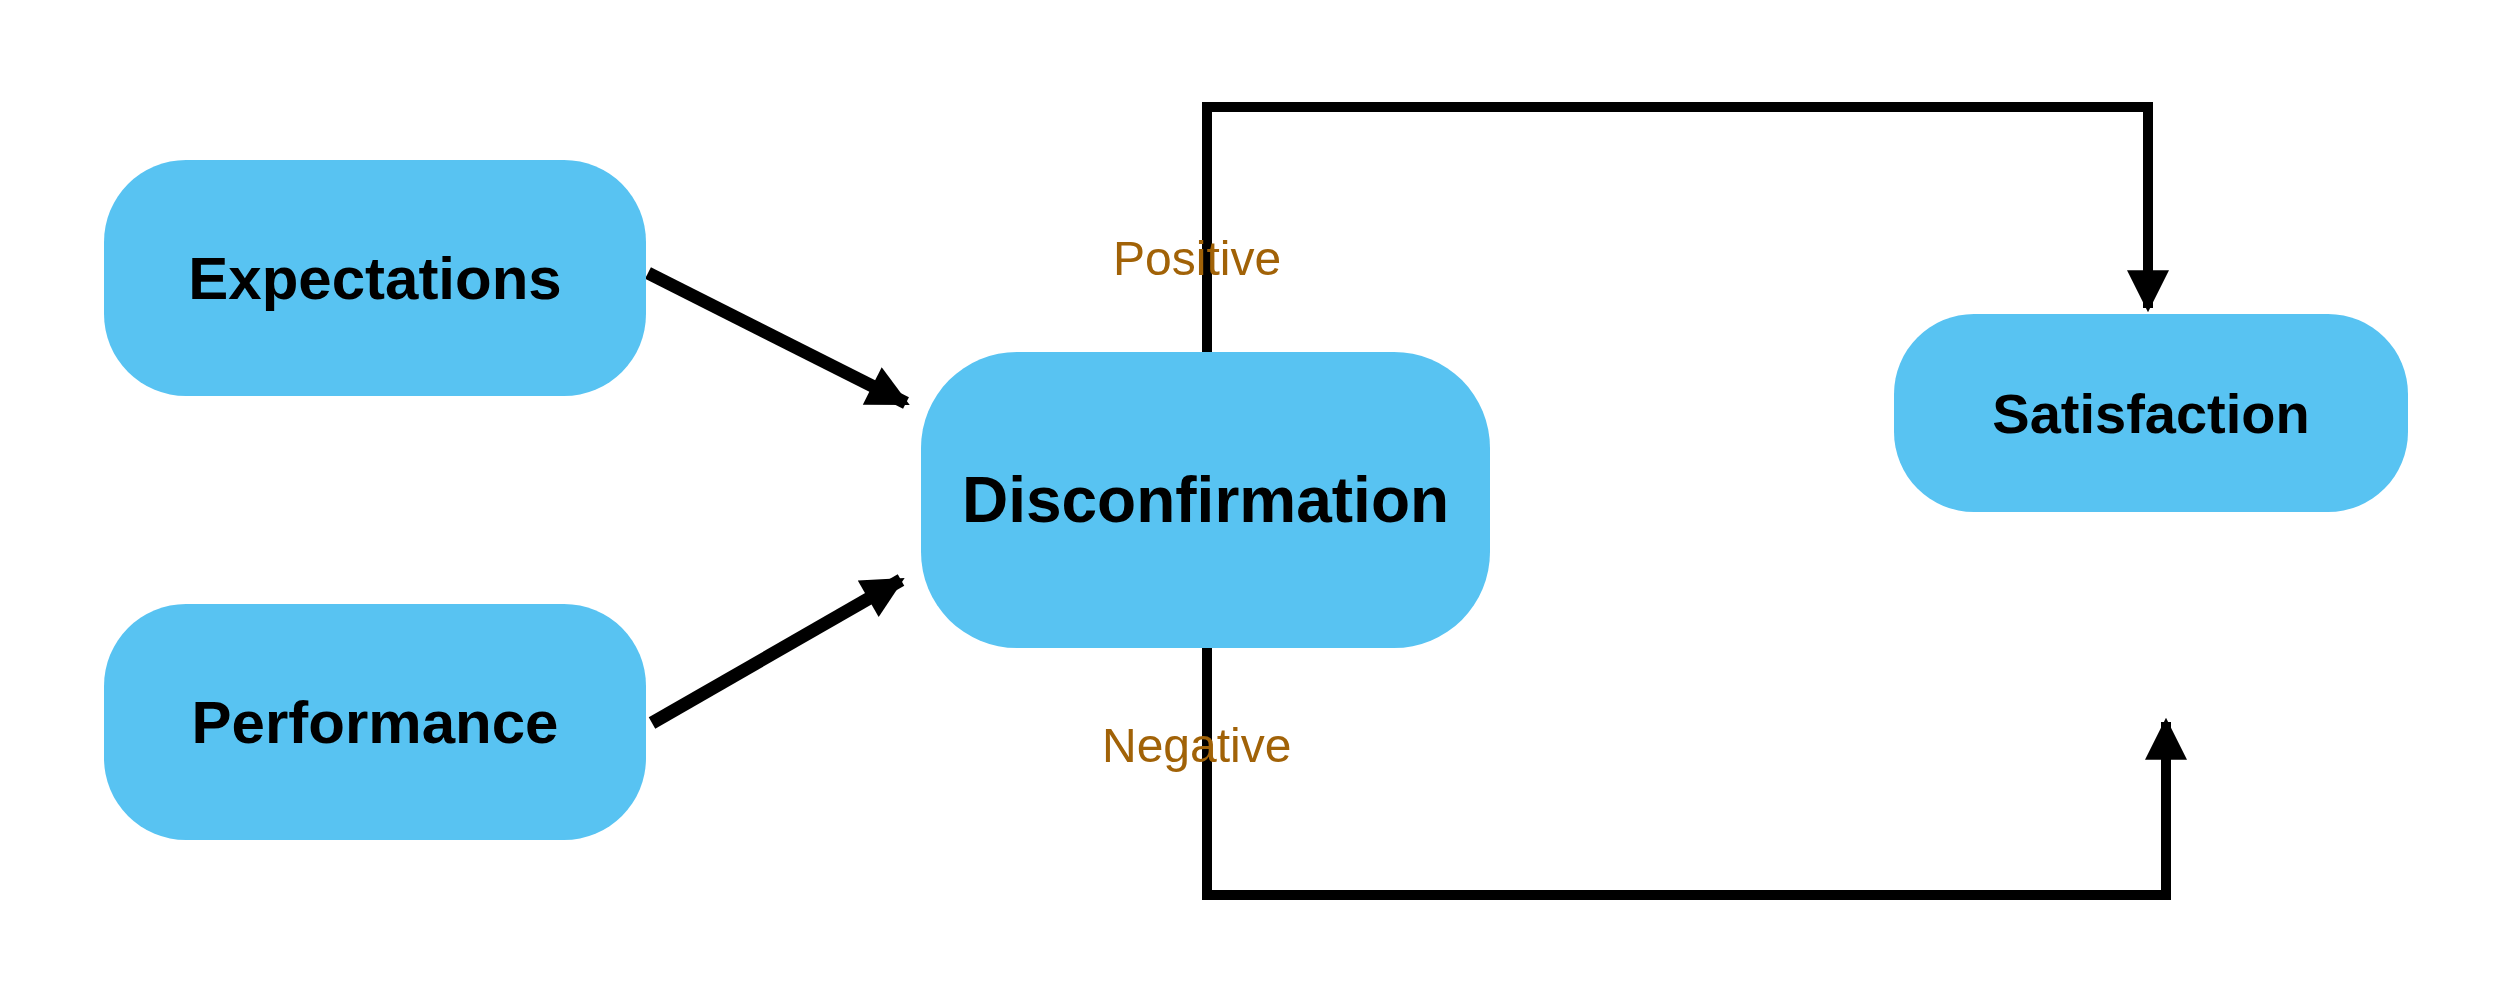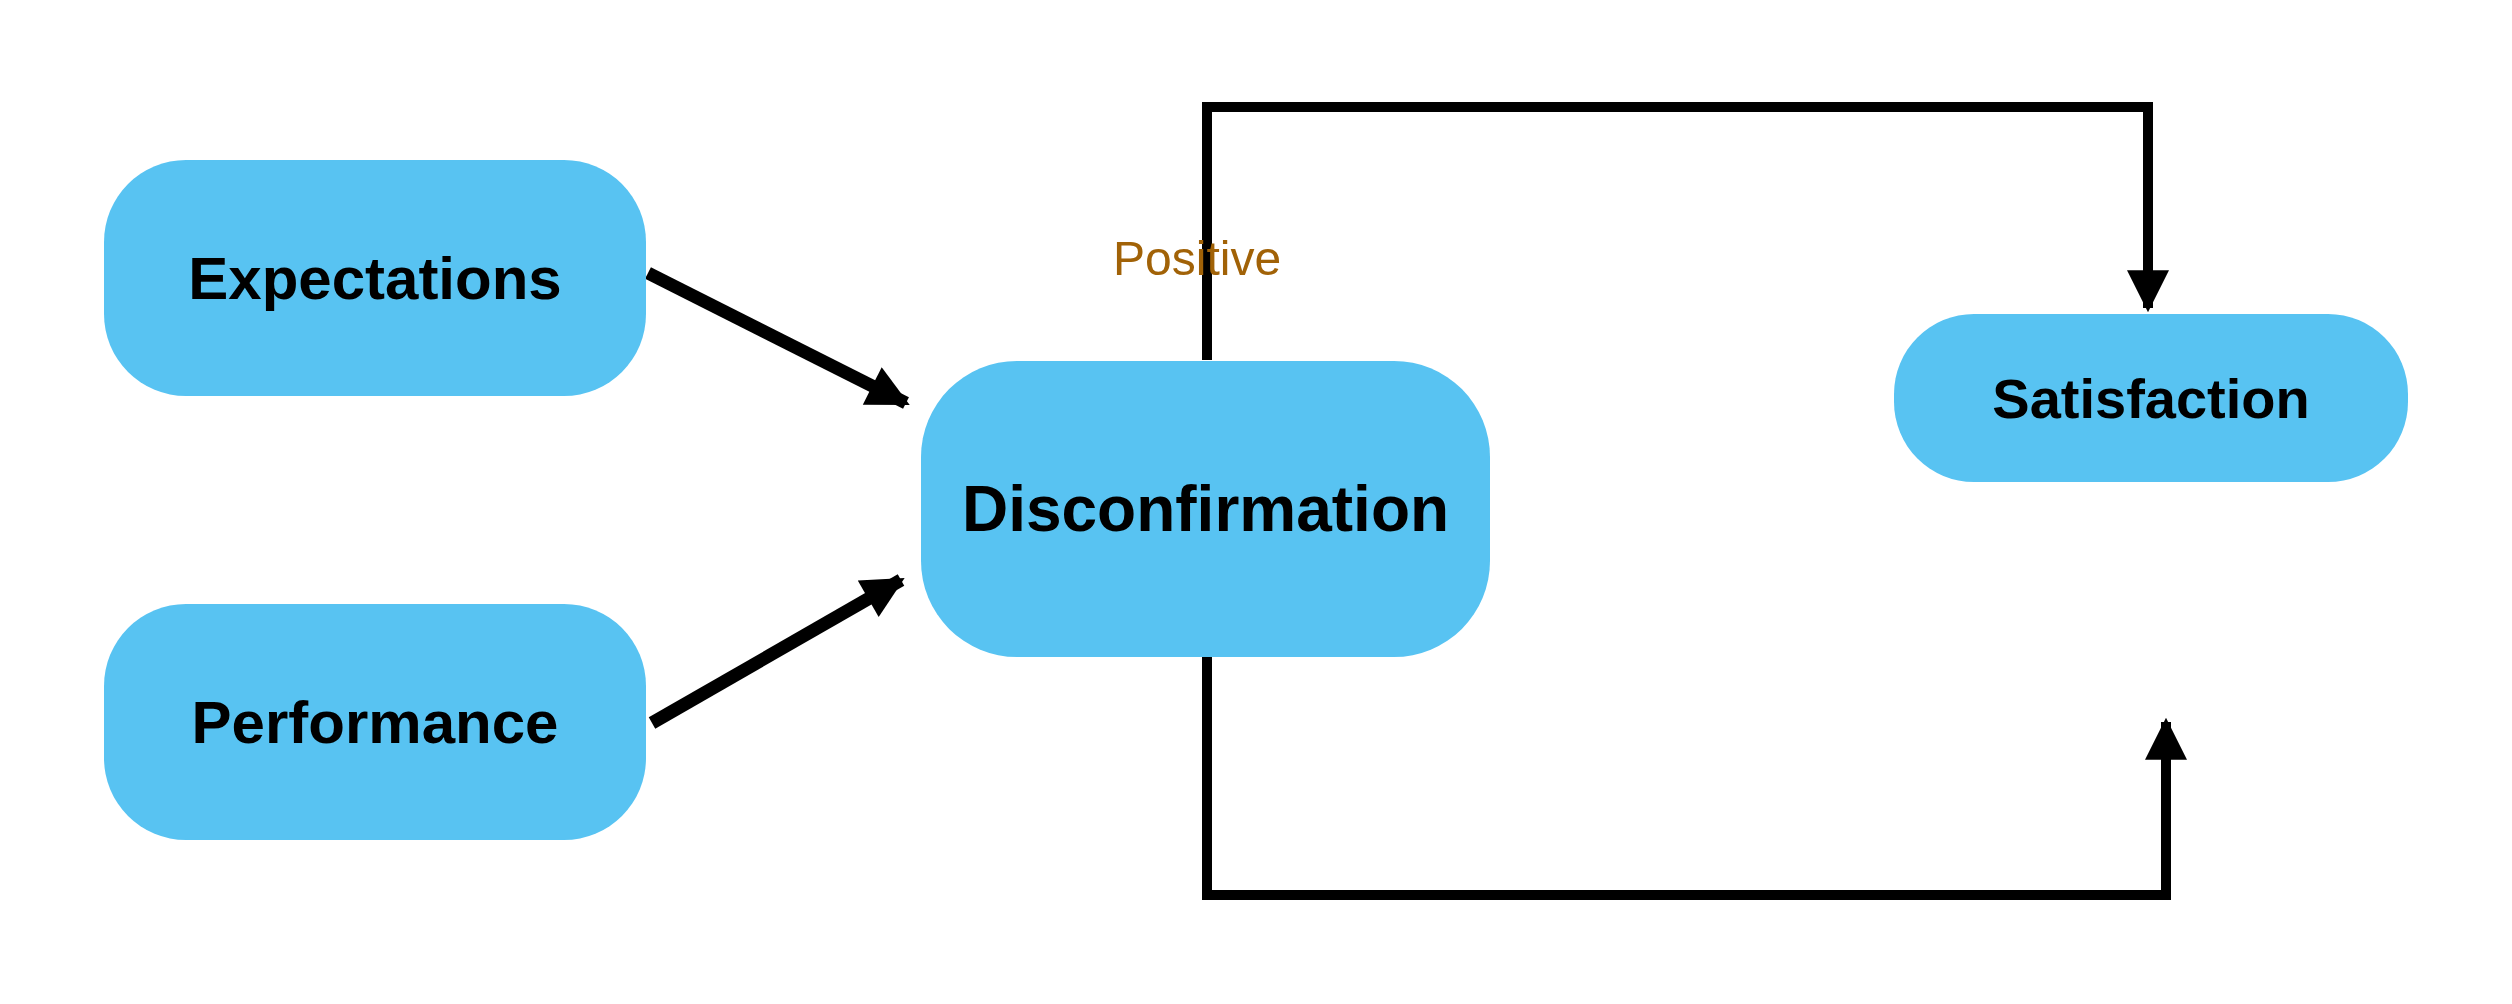--- a/index.html
+++ b/index.html
@@ -44,22 +44,22 @@
     display: flex;
     align-items: center;
     justify-content: center;
     font-weight: 700;
     color: var(--label-text);
     text-align: center;
     letter-spacing: 0px;
   }
   .node-expectations    { left: 104px;  top: 160px; width: 542px; height: 236px; border-radius: 82px; font-size: 60px; }
   .node-performance     { left: 104px;  top: 604px; width: 542px; height: 236px; border-radius: 82px; font-size: 60px; }
-  .node-disconfirmation { left: 921px;  top: 361px; width: 569px; height: 296px; border-radius: 96px; font-size: 64px; text-align: center; }
-  .node-satisfaction    { left: 1894px; top: 314px; width: 514px; height: 168px; border-radius: 80px; font-size: 56px; }
+  .node-disconfirmation { left: 921px;  top: 352px; width: 569px; height: 296px; border-radius: 96px; font-size: 64px; text-align: center; }
+  .node-satisfaction    { left: 1894px; top: 314px; width: 514px; height: 198px; border-radius: 80px; font-size: 56px; }
   .node-dissatisfaction { left: 1894px; top: 538px; width: 514px; height: 177px; border-radius: 80px; font-size: 52px; }
   .edge-label {
     position: absolute;
     z-index: 3;
     font-size: 48px;
     font-weight: 400;
     color: #a16207;
     line-height: 56px;
     white-space: nowrap;
   }
@@ -99,14 +99,15 @@
     <span>Disconfirmation</span>
   </div>
 
   <div class="node node-satisfaction">
     <span>Satisfaction</span>
   </div>
 
 
   <div class="edge-label edge-label-positive">Positive</div>
 
+  <div class="edge-label edge-label-negative">Negative</div>
 
 </div>
 
 </body></html>

